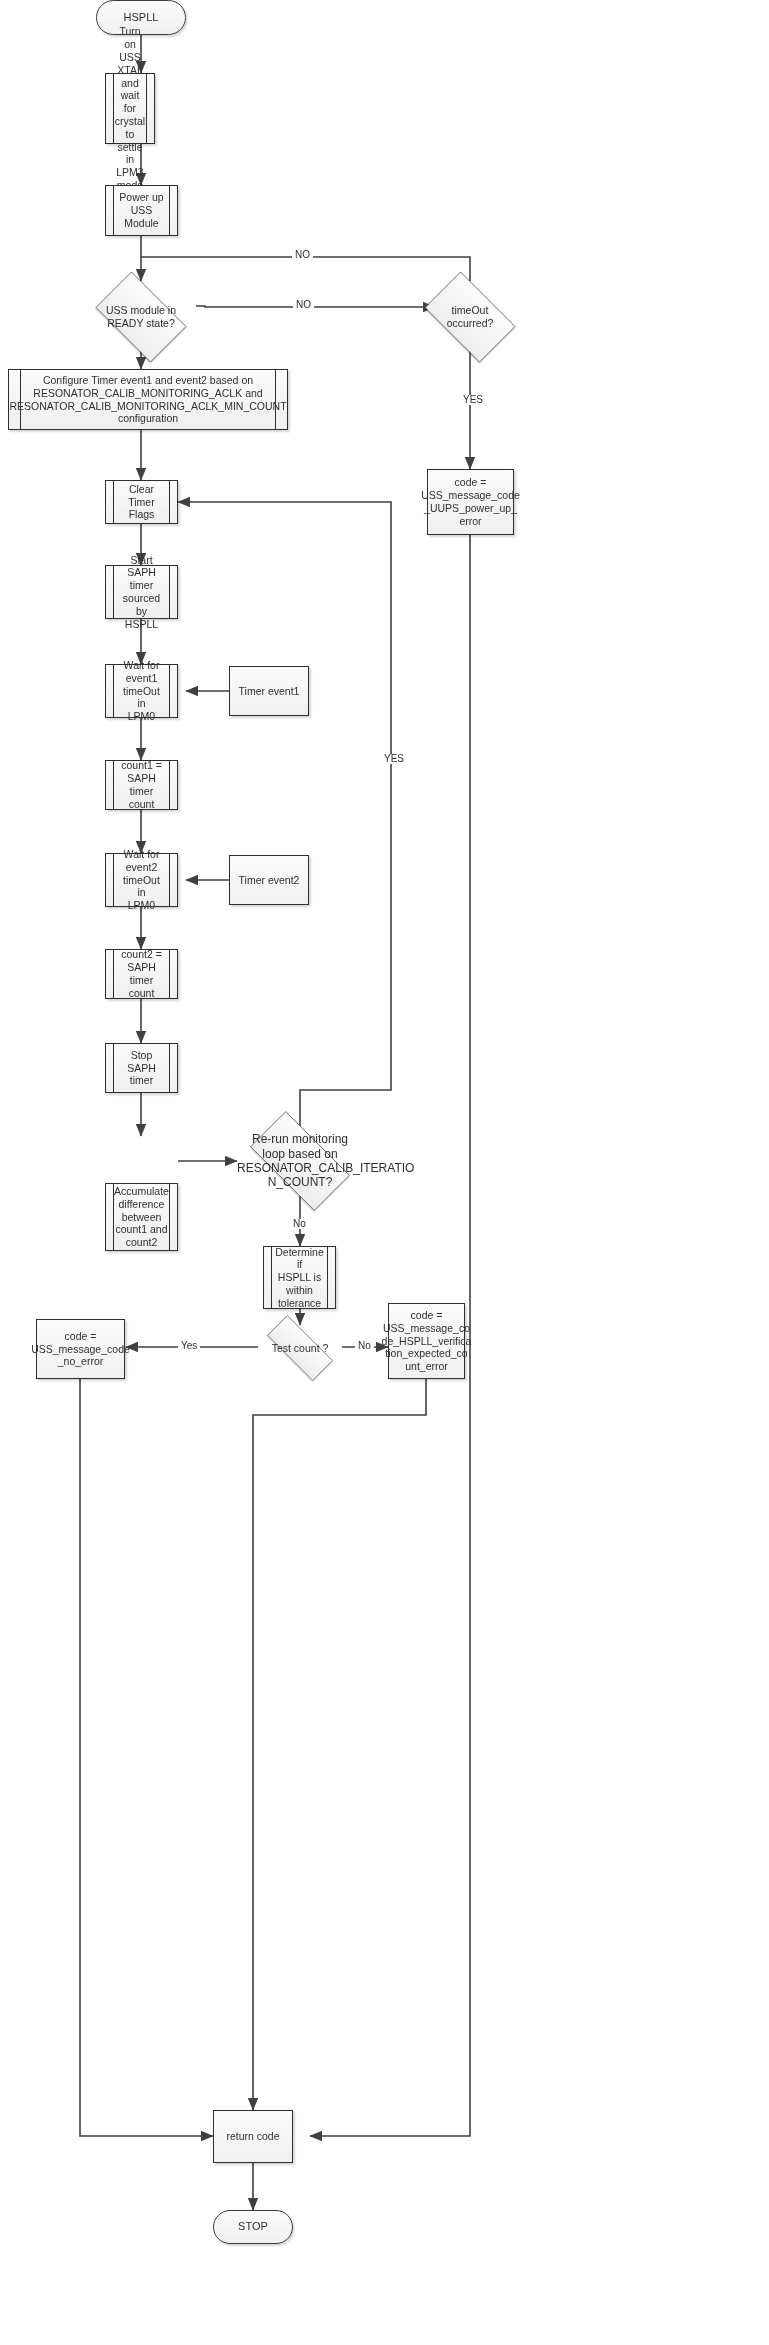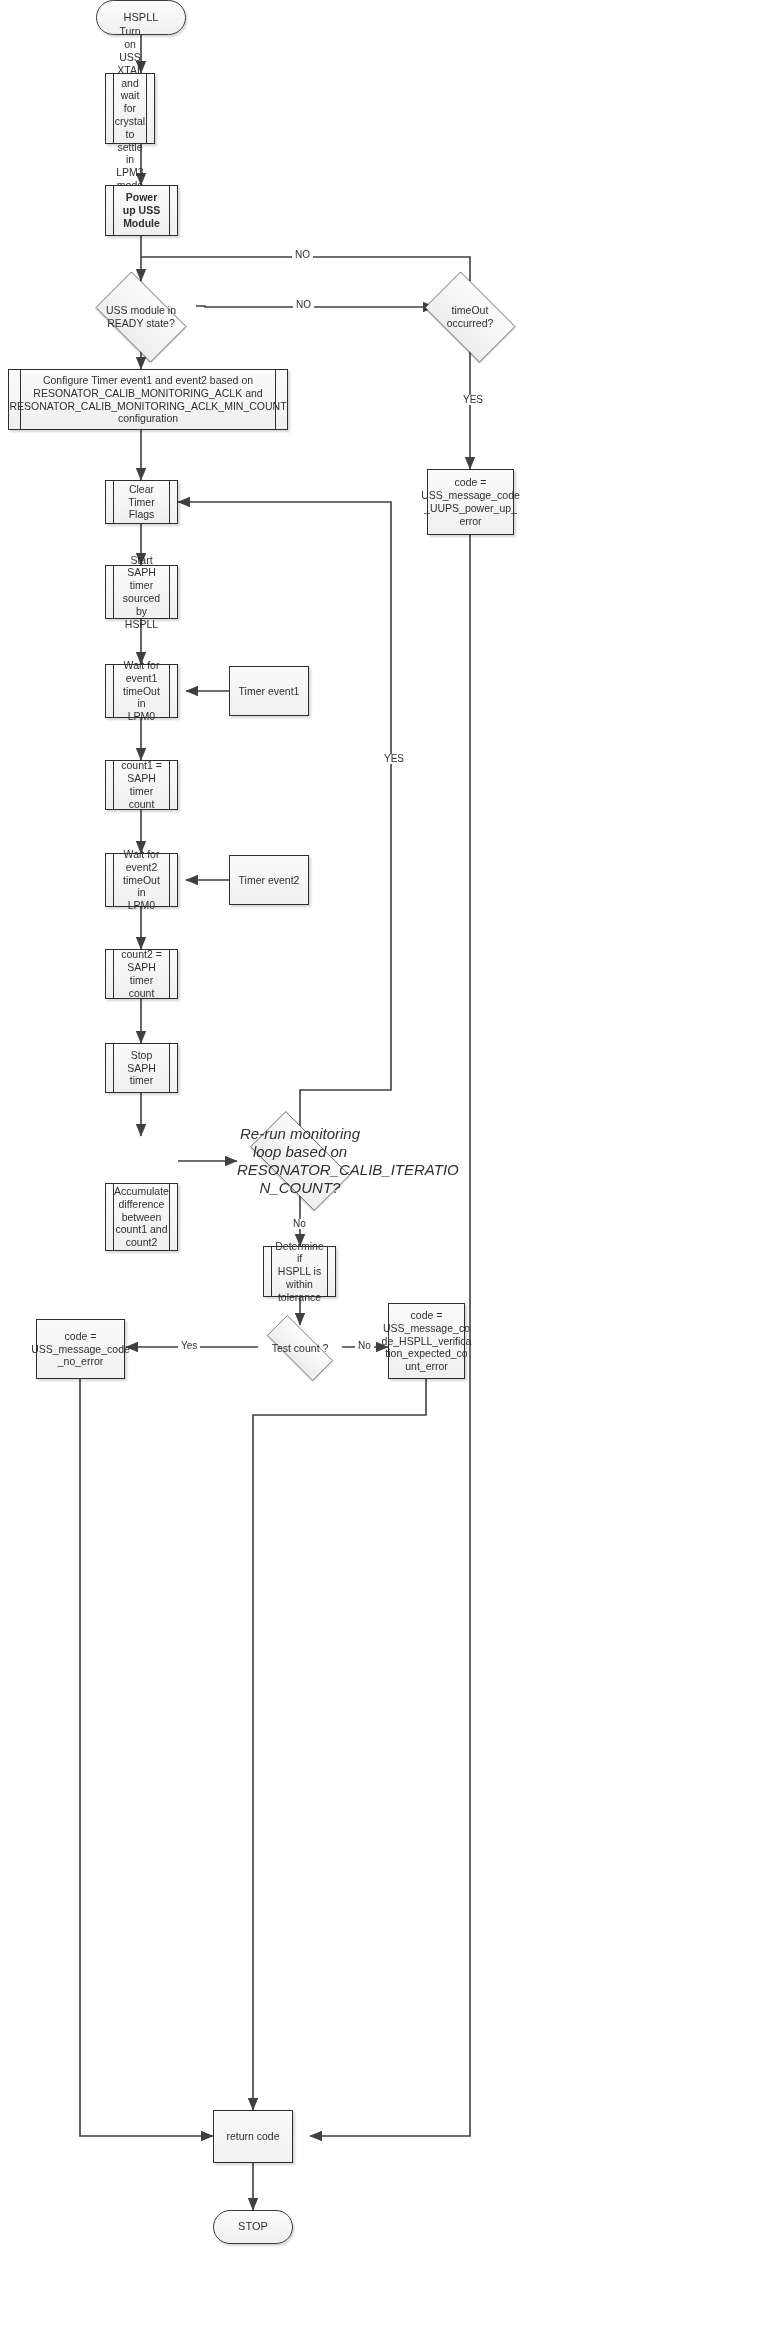--- a/index.html
+++ b/index.html
@@ -95,21 +95,21 @@
   
   .elabel{
     position:absolute;
     font-size:10px;
     color:#2f2f2f;
     background:#ffffff;
     padding:0 3px;
     white-space:nowrap;
     line-height:1;
   }
-  .tiny{ font-size:15px;font-style:italic; }
+  .tiny{ font-size:12px; }
 </style>
 </head>
 <body>
 
 <div id="canvas">
 
   <svg id="wires" viewBox="0 0 769 2345">
     <defs>
       <marker id="arrow" markerWidth="9" markerHeight="9" refX="7.6" refY="3.3" orient="auto" markerUnits="strokeWidth">
         <path d="M0,0 L8,3.3 L0,6.6 z" fill="#404040"></path>
@@ -174,21 +174,21 @@
   </svg>
 
   <div class="node terminator" style="left:96px; top:0px; width:90px; height:35px;">
     <span>HSPLL</span>
   </div>
 
   <div class="node predef" style="left:105px; top:73px; width:50px; height:71px;">
     <span>Turn on USS<br>XTAL and wait<br>for crystal to<br>settle in LPM3<br>mode</span>
   </div>
 
-  <div class="node predef" style="left:105px; top:185px; width:73px; height:51px;font-weight:bold;">
+  <div class="node predef" style="left:105px; top:185px; width:73px; height:51px;">
     <span>Power up USS<br>Module</span>
   </div>
 
   <div class="node diamond" style="left:86px; top:281px; width:110px; height:72px;">
     <div class="dshape"></div>
     <div class="dtext">USS module in<br>READY state?</div>
   </div>
 
   <div class="node diamond" style="left:415px; top:281px; width:110px; height:72px;">
     <div class="dshape"></div>
@@ -241,21 +241,21 @@
 
   <div class="node predef" style="left:105px; top:1136px; width:73px; height:68px;margin-top:47px;">
     <span>Accumulate<br>difference<br>between<br>count1 and<br>count2</span>
   </div>
 
   <div class="node diamond sq" style="left:237px; top:1126px; width:126px; height:70px;">
     <div class="dshape" style="transform:rotate(45deg) scale(.72);"></div>
     <div class="dtext tiny">Re-run monitoring<br>loop based on<br>RESONATOR_CALIB_ITERATIO<br>N_COUNT?</div>
   </div>
 
-  <div class="node predef" style="left:263px; top:1246px; width:73px; height:51px;">
+  <div class="node predef" style="left:263px; top:1246px; width:73px; height:63px;">
     <span>Determine if<br>HSPLL is within<br>tolerance</span>
   </div>
 
   <div class="node diamond" style="left:248px; top:1325px; width:104px; height:46px;">
     <div class="dshape" style="transform:rotate(45deg) scale(.62);"></div>
     <div class="dtext">Test count ?</div>
   </div>
 
   <div class="node process" style="left:36px; top:1319px; width:89px; height:60px;">
     <span>code =<br>USS_message_code<br>_no_error</span>

